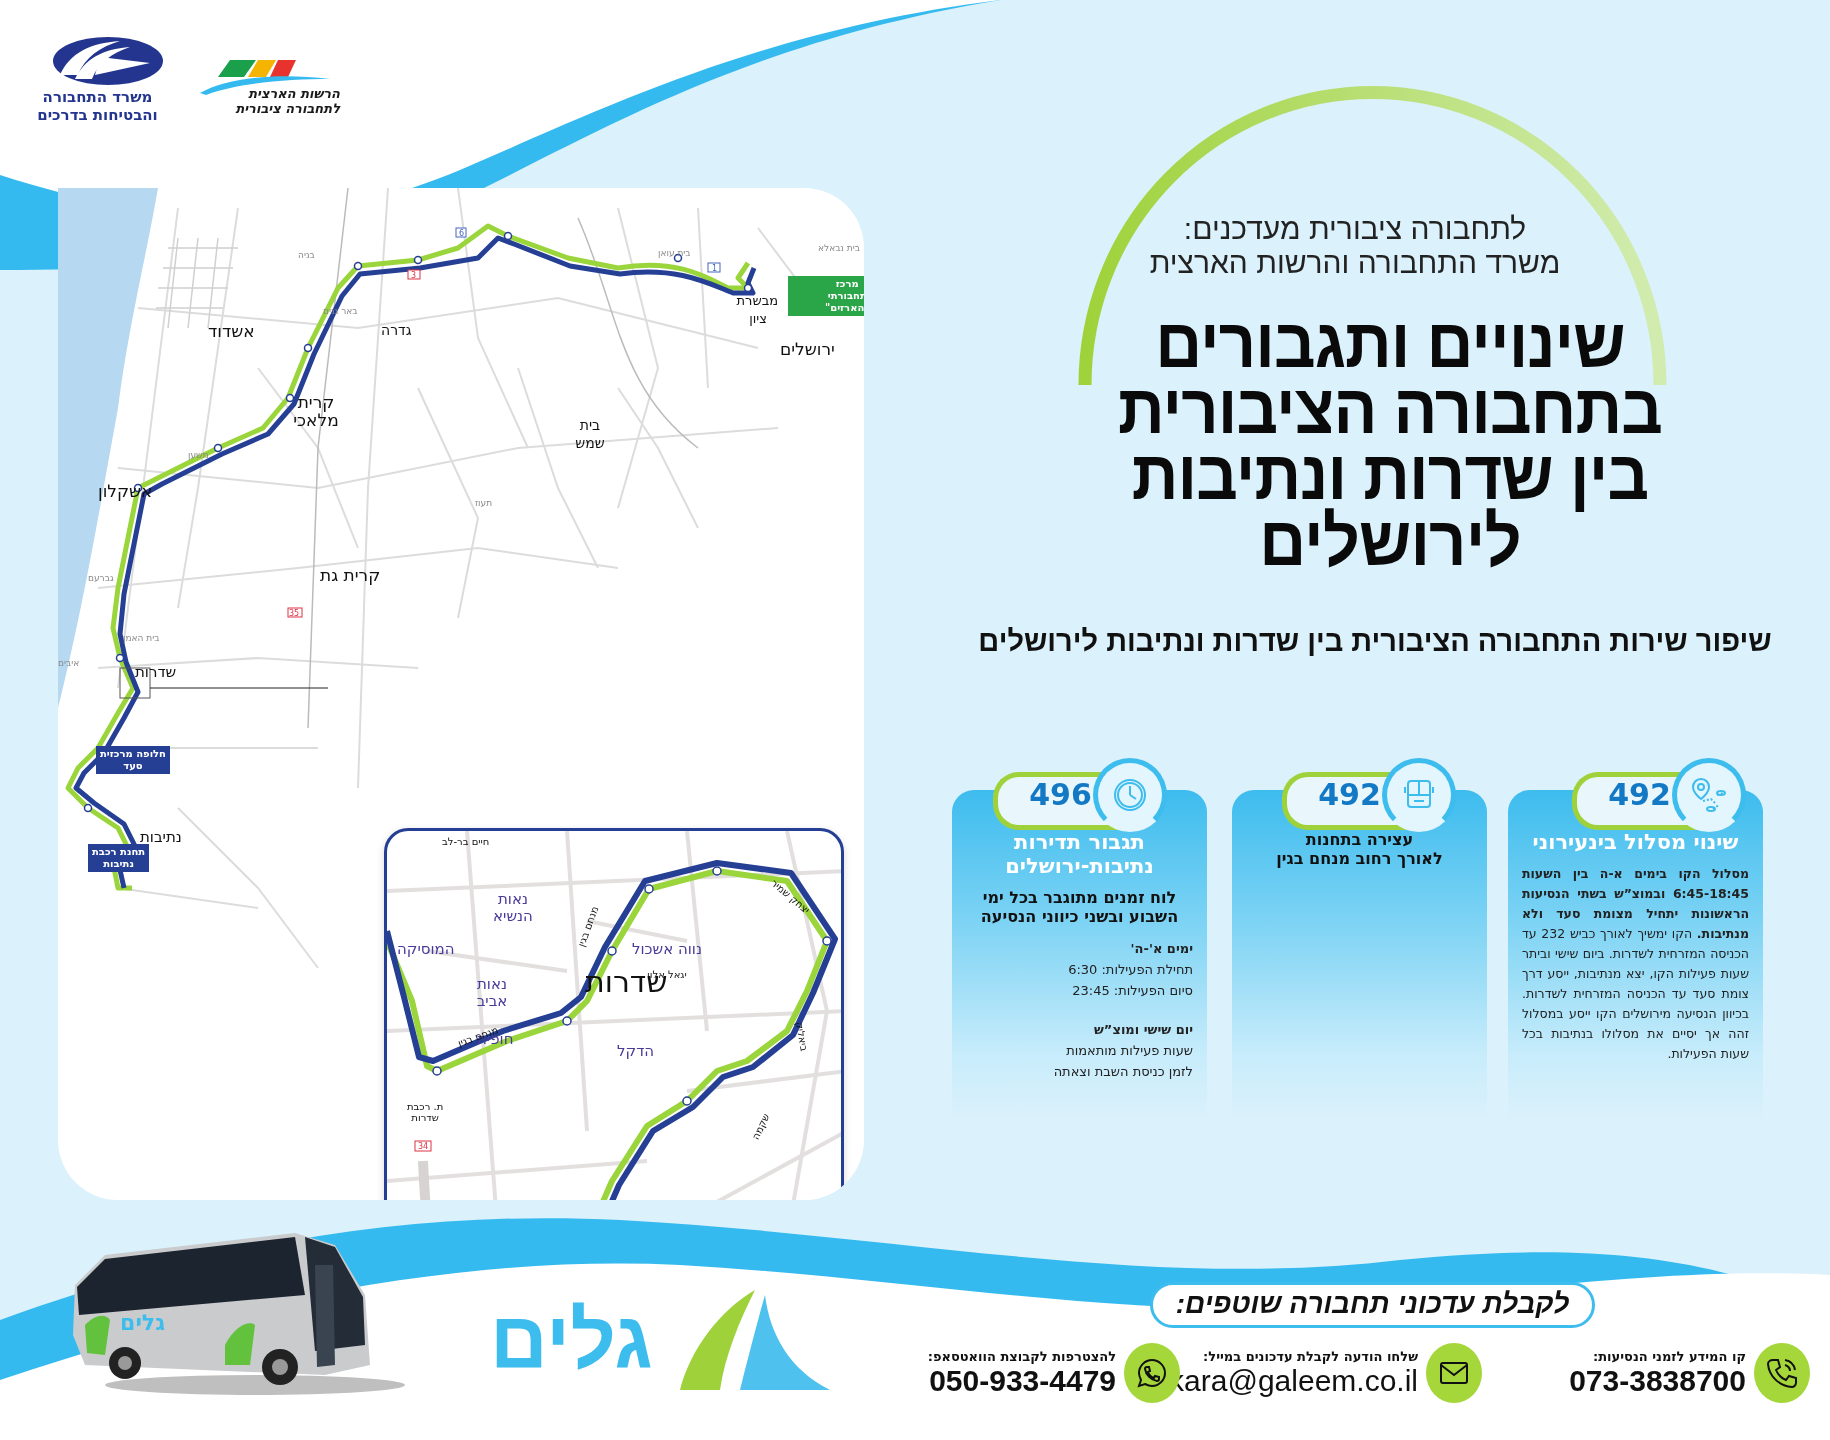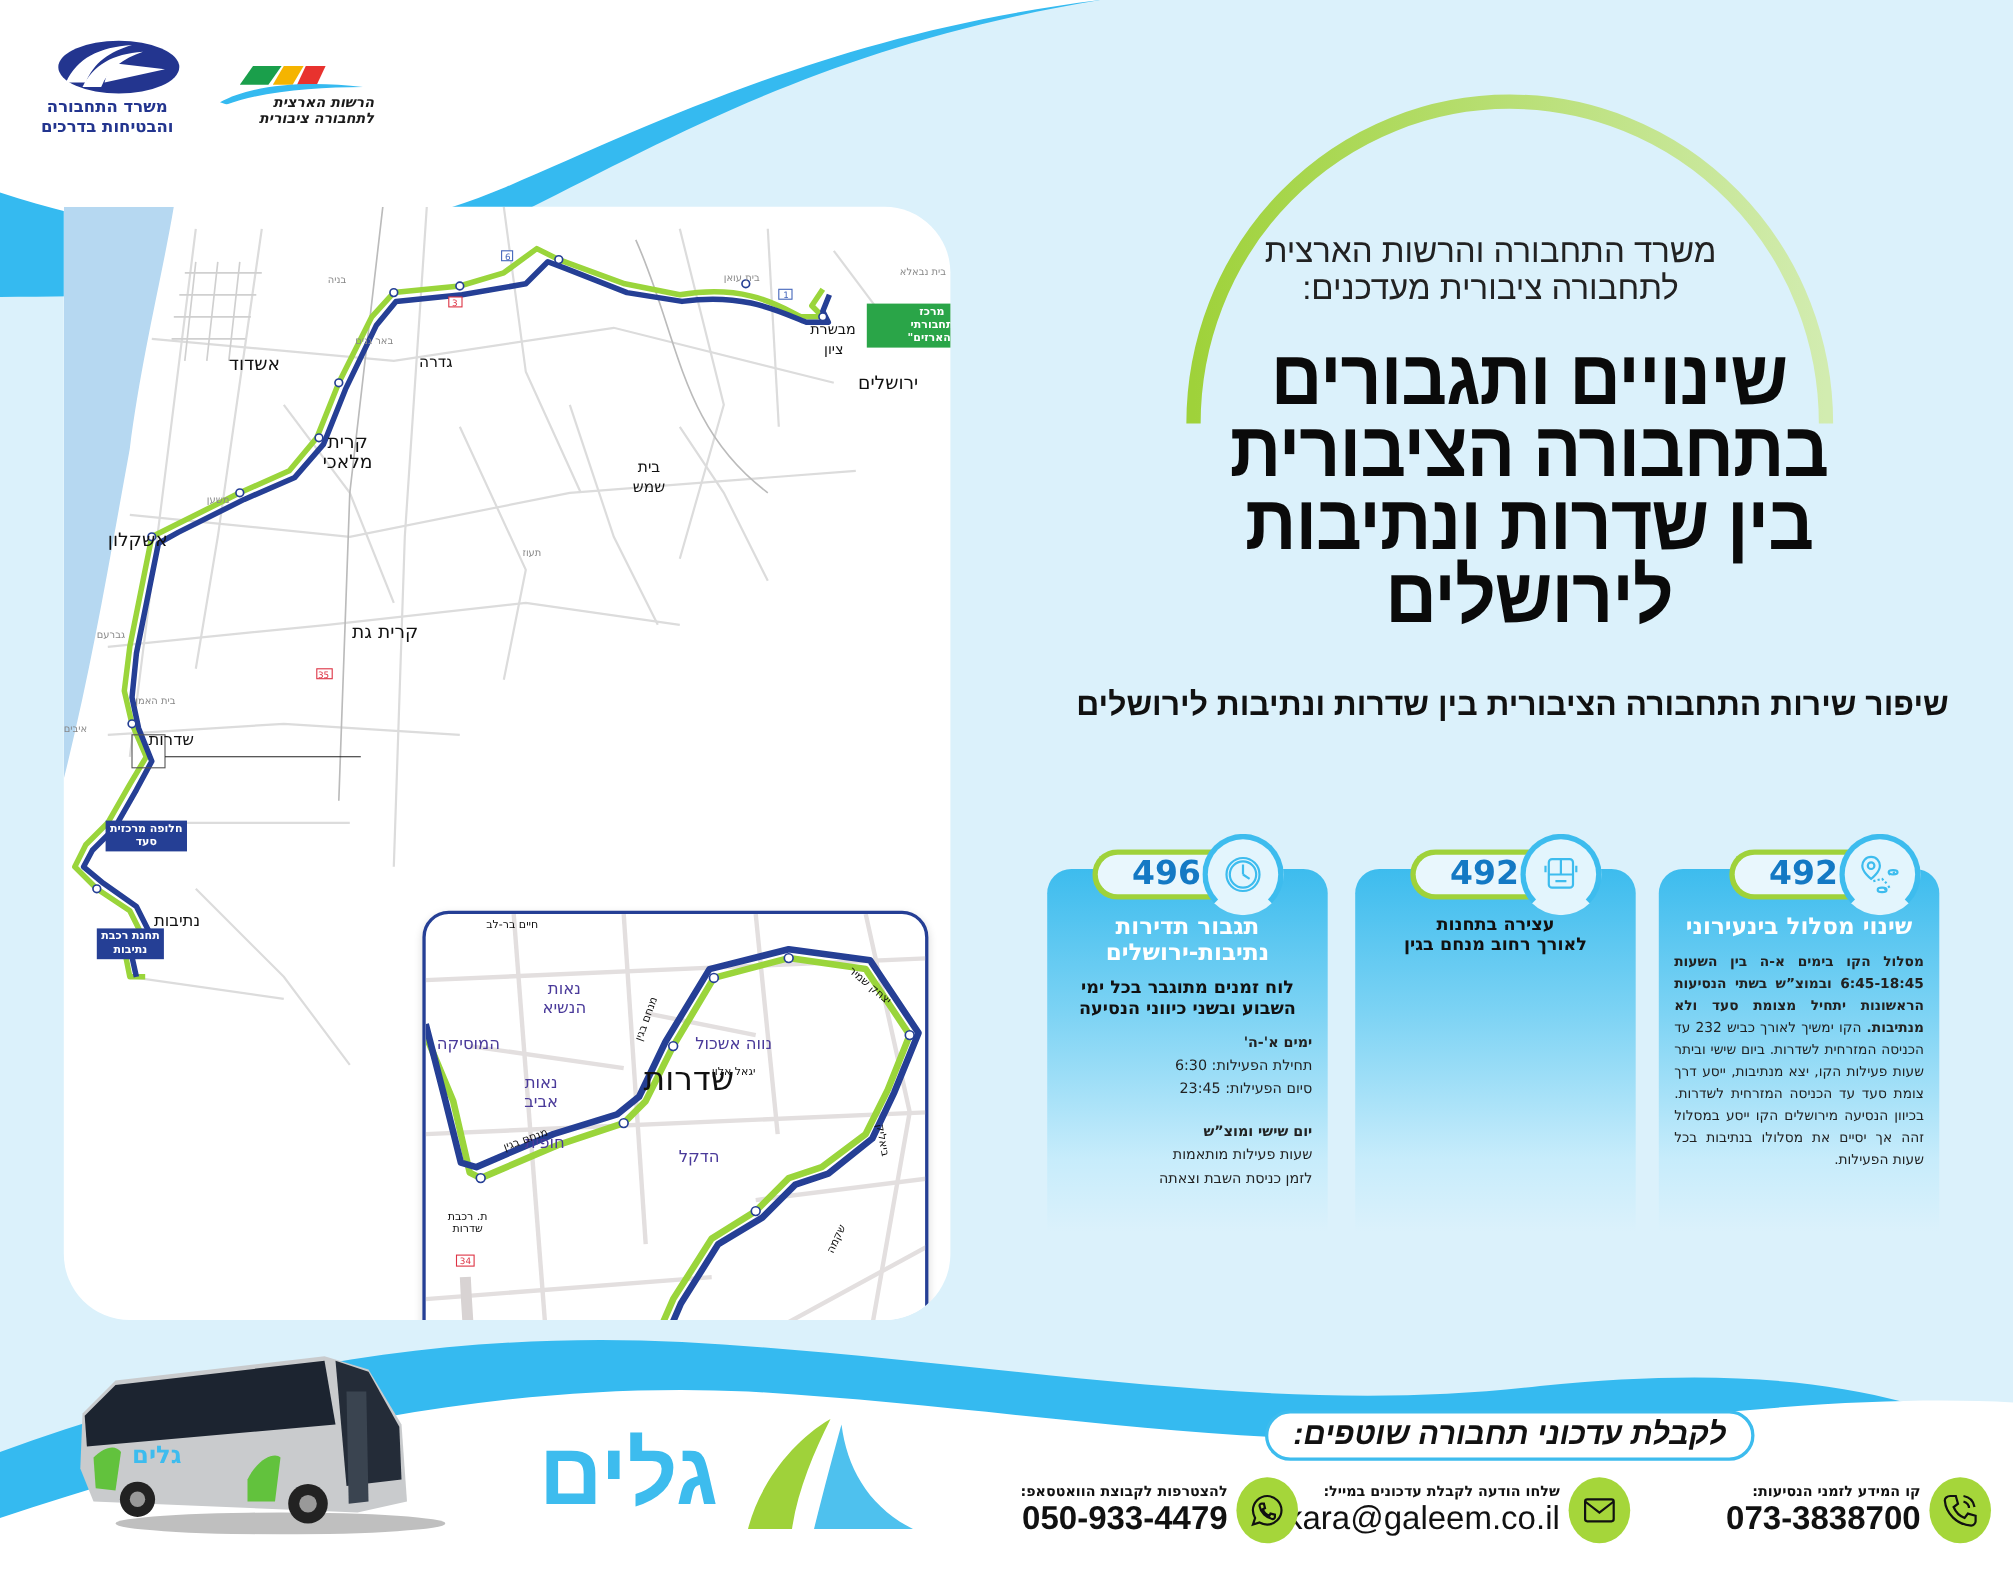--- a/index.html
+++ b/index.html
@@ -19,21 +19,21 @@
   .headline { left: 1040px; top: 310px; width: 700px; text-align: center; font-family: "Liberation Sans", sans-serif; font-weight: 900; font-size: 70px; line-height: 66px; color: #0a0a0a; direction: rtl; letter-spacing: -1px; transform: scaleX(0.93); transform-origin: center; }
   .subhead { left: 945px; top: 622px; width: 860px; text-align: center; font-family: "Liberation Sans", sans-serif; font-weight: bold; font-size: 29px; line-height: 38px; color: #111; direction: rtl; }
 
   
   .card { width: 255px; border-radius: 22px 22px 0 0; background: linear-gradient(to bottom, #3dbcee 0%, #7dd3f4 40%, #c7ecfb 80%, #dbf1fb 100%); padding: 40px 14px 10px 14px; direction: rtl; text-align: center; }
   .card-title { color: #fff; font-weight: bold; font-size: 21px; line-height: 24px; margin-bottom: 10px; }
   .card-sub { color: #111; font-weight: bold; font-size: 16px; line-height: 19px; margin-bottom: 12px; }
   .card-body { color: #222; font-size: 12.5px; line-height: 20px; text-align: justify; }
   .card-body b { font-weight: bold; }
   .card-right { text-align: right; }
-  .badge { height: 46px; border: 5px solid #9fd23a; border-right: none; border-radius: 26px 0 0 26px; background: #e9f7fd; color: #1479c4; font-weight: bold; font-size: 30px; line-height: 36px; text-align: center; width: 130px; }
+  .badge { height: 58px; border: 5px solid #9fd23a; border-right: none; border-radius: 26px 0 0 26px; background: #e9f7fd; color: #1479c4; font-weight: bold; font-size: 30px; line-height: 36px; text-align: center; width: 130px; }
   .badge-icon { width: 74px; height: 74px; border-radius: 50%; background: #e3f5fd; border: 5px solid #3dbcee; border-bottom-color: transparent; border-right-color: #3dbcee; display: flex; align-items: center; justify-content: center; }
 
   
   .map-card { left: 58px; top: 188px; width: 806px; height: 1012px; background: #fff; border-radius: 0 60px 60px 60px; overflow: hidden; }
   .inset { left: 326px; top: 640px; width: 460px; height: 522px; border: 3px solid #253f95; border-radius: 24px; background: #fff; overflow: hidden; box-shadow: 0 3px 8px rgba(0,0,0,0.15); }
 
   .city { position: absolute; font-size: 17px; color: #111; direction: rtl; text-align: center; line-height: 18px; }
   .town { position: absolute; font-size: 9px; color: #888; direction: rtl; }
   .hood { position: absolute; font-size: 15px; color: #4a3a9a; direction: rtl; text-align: center; line-height: 17px; }
   .street { position: absolute; font-size: 10px; color: #111; direction: rtl; white-space: nowrap; }
@@ -247,22 +247,22 @@
     <div class="street" style="left:400px;top:200px;transform:rotate(80deg);">ביאליק</div>
     <div class="street" style="left:20px;top:270px;text-align:center;">
       <div>ת. רכבת</div>
       <div>שדרות</div>
     </div>
 
   </div>
 </div>
 
 <div class="abs intro">
+  <div>לתחבורה ציבורית מעדכנים:</div>
   <div>משרד התחבורה והרשות הארצית</div>
-  <div>לתחבורה ציבורית מעדכנים:</div>
 </div>
 <div class="abs headline">
   <div>שינויים ותגבורים</div>
   <div>בתחבורה הציבורית</div>
   <div>בין שדרות ונתיבות</div>
   <div>לירושלים</div>
 </div>
 <div class="abs subhead">
   <div>שיפור שירות התחבורה הציבורית בין שדרות ונתיבות לירושלים</div>
 </div>

